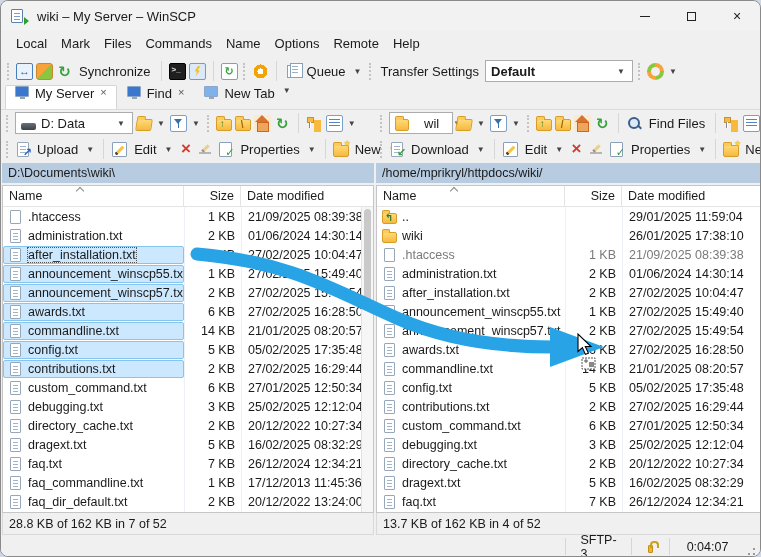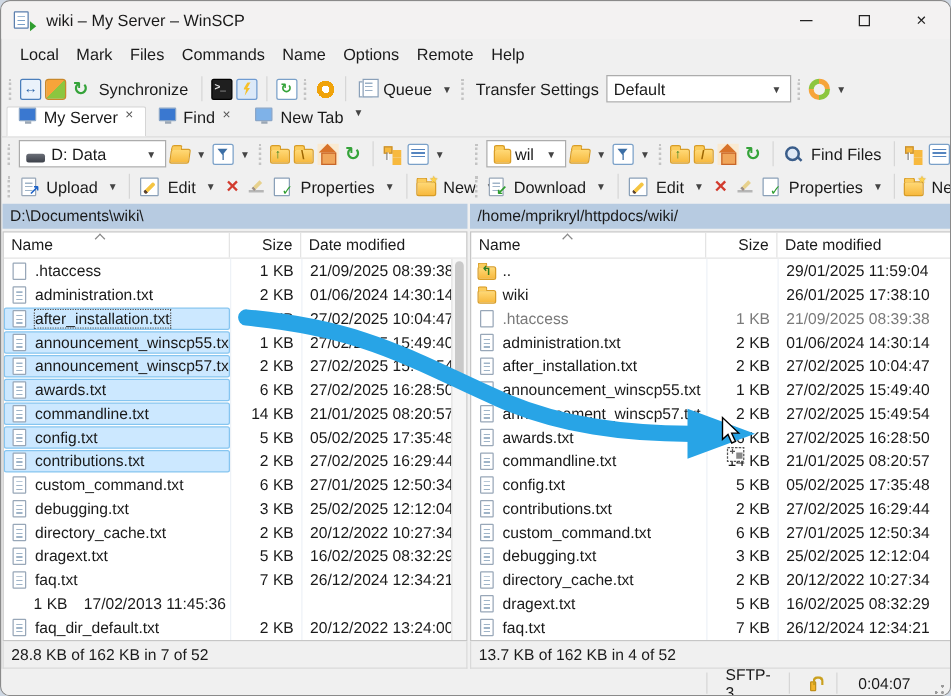--- a/index.html
+++ b/index.html
@@ -206,21 +206,21 @@
     <span class="grip"></span>
     <span class="ic ic-gear"></span>
     <span class="tsep"></span>
     <span class="ic">
         <span class="ic-queue" style="position:absolute;left:0;top:0;display:block;"></span>
       </span>
     <span class="tlabel">Queue</span>
     <span class="dda">▼</span>
     <span class="grip"></span>
     <span class="tlabel">Transfer Settings</span>
-    <span class="combo" style="width:148px;">
+    <span class="combo" style="width:148px;font-weight:bold;">
       <span>Default</span>
       <span class="dda">▼</span>
     </span>
     <span class="grip"></span>
     <span class="ic ic-xfer"></span>
     <span class="dda">▼</span>
   </div>
 
   <div class="tabbar">
     <span class="stab active">
@@ -399,22 +399,26 @@
             </div>
             <div class="frow">
               <span class="cname">
                 <span class="fico i-doc"></span>
                 <span class="fname">faq.txt</span>
               </span>
               <span class="csize">7 KB</span>
               <span class="cdate">26/12/2024 12:34:21</span>
             </div>
             <div class="frow">
+              <span class="cname">
+                <span class="fico i-doc"></span>
+                <span class="fname">faq_commandline.txt</span>
+              </span>
               <span class="csize">1 KB</span>
-              <span class="cdate">17/02/2013 11:45:36</span>
+              <span class="cdate">17/12/2013 11:45:36</span>
             </div>
             <div class="frow">
               <span class="cname">
                 <span class="fico i-doc"></span>
                 <span class="fname">faq_dir_default.txt</span>
               </span>
               <span class="csize">2 KB</span>
               <span class="cdate">20/12/2022 13:24:00</span>
             </div>
           </div>
@@ -423,21 +427,21 @@
           </div>
       </div>
       <div class="pstatus">28.8 KB of 162 KB in 7 of 52</div>
     </div>
 
     <div class="splitter"></div>
 
     <div class="panel right">
       <div class="ptb">
         <span class="grip"></span>
-        <span class="combo" style="width:64px;">
+        <span class="combo" style="width:64px;gap:12px;">
           <span class="ic fold" style="margin-right:3px;width:14px;"></span>
           <span>wil</span>
           <span class="dda">▼</span>
         </span>
         <span class="ic fold fold-open"></span>
         <span class="dda">▼</span>
         <span class="ic ic-filter"></span>
         <span class="dda">▼</span>
         <span class="grip"></span>
         <span class="ic fold fold-up"></span>

